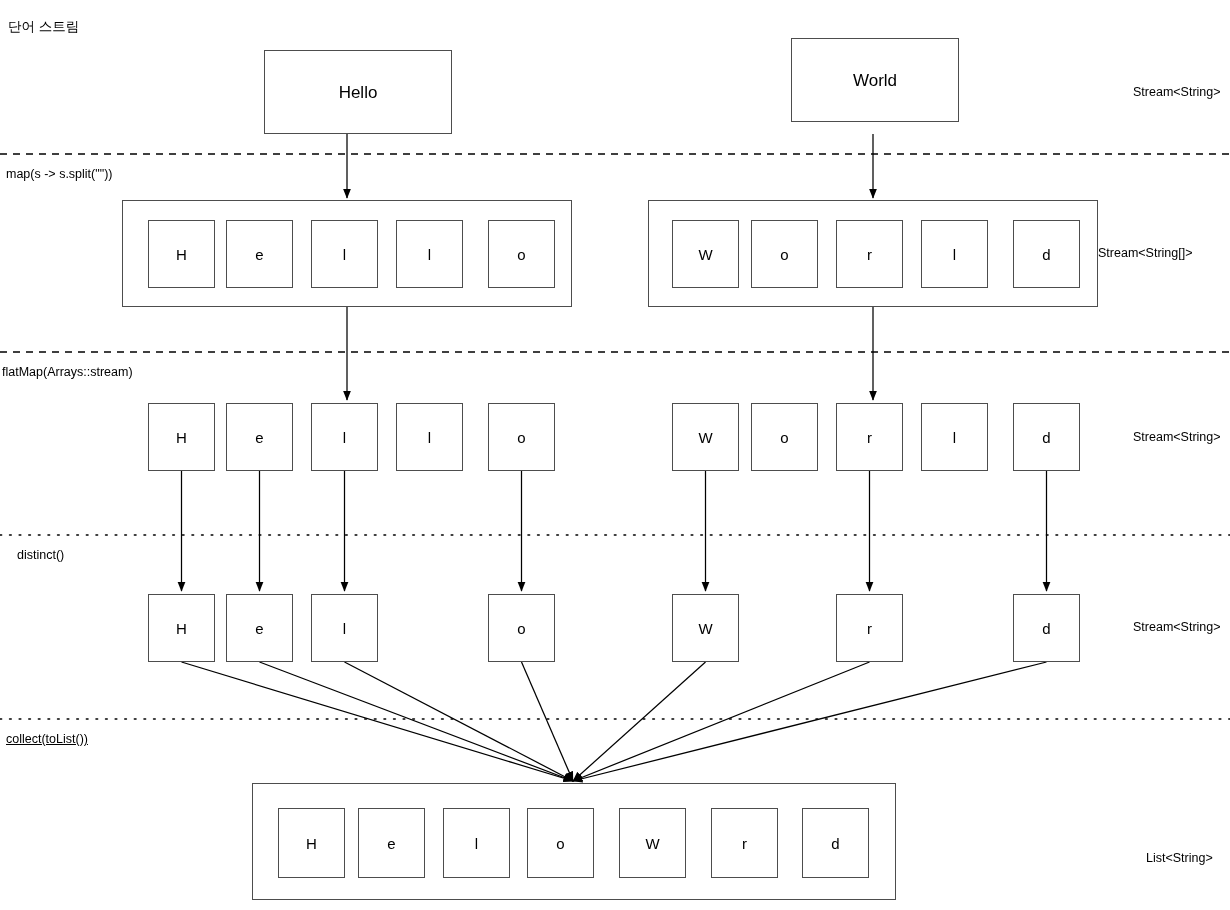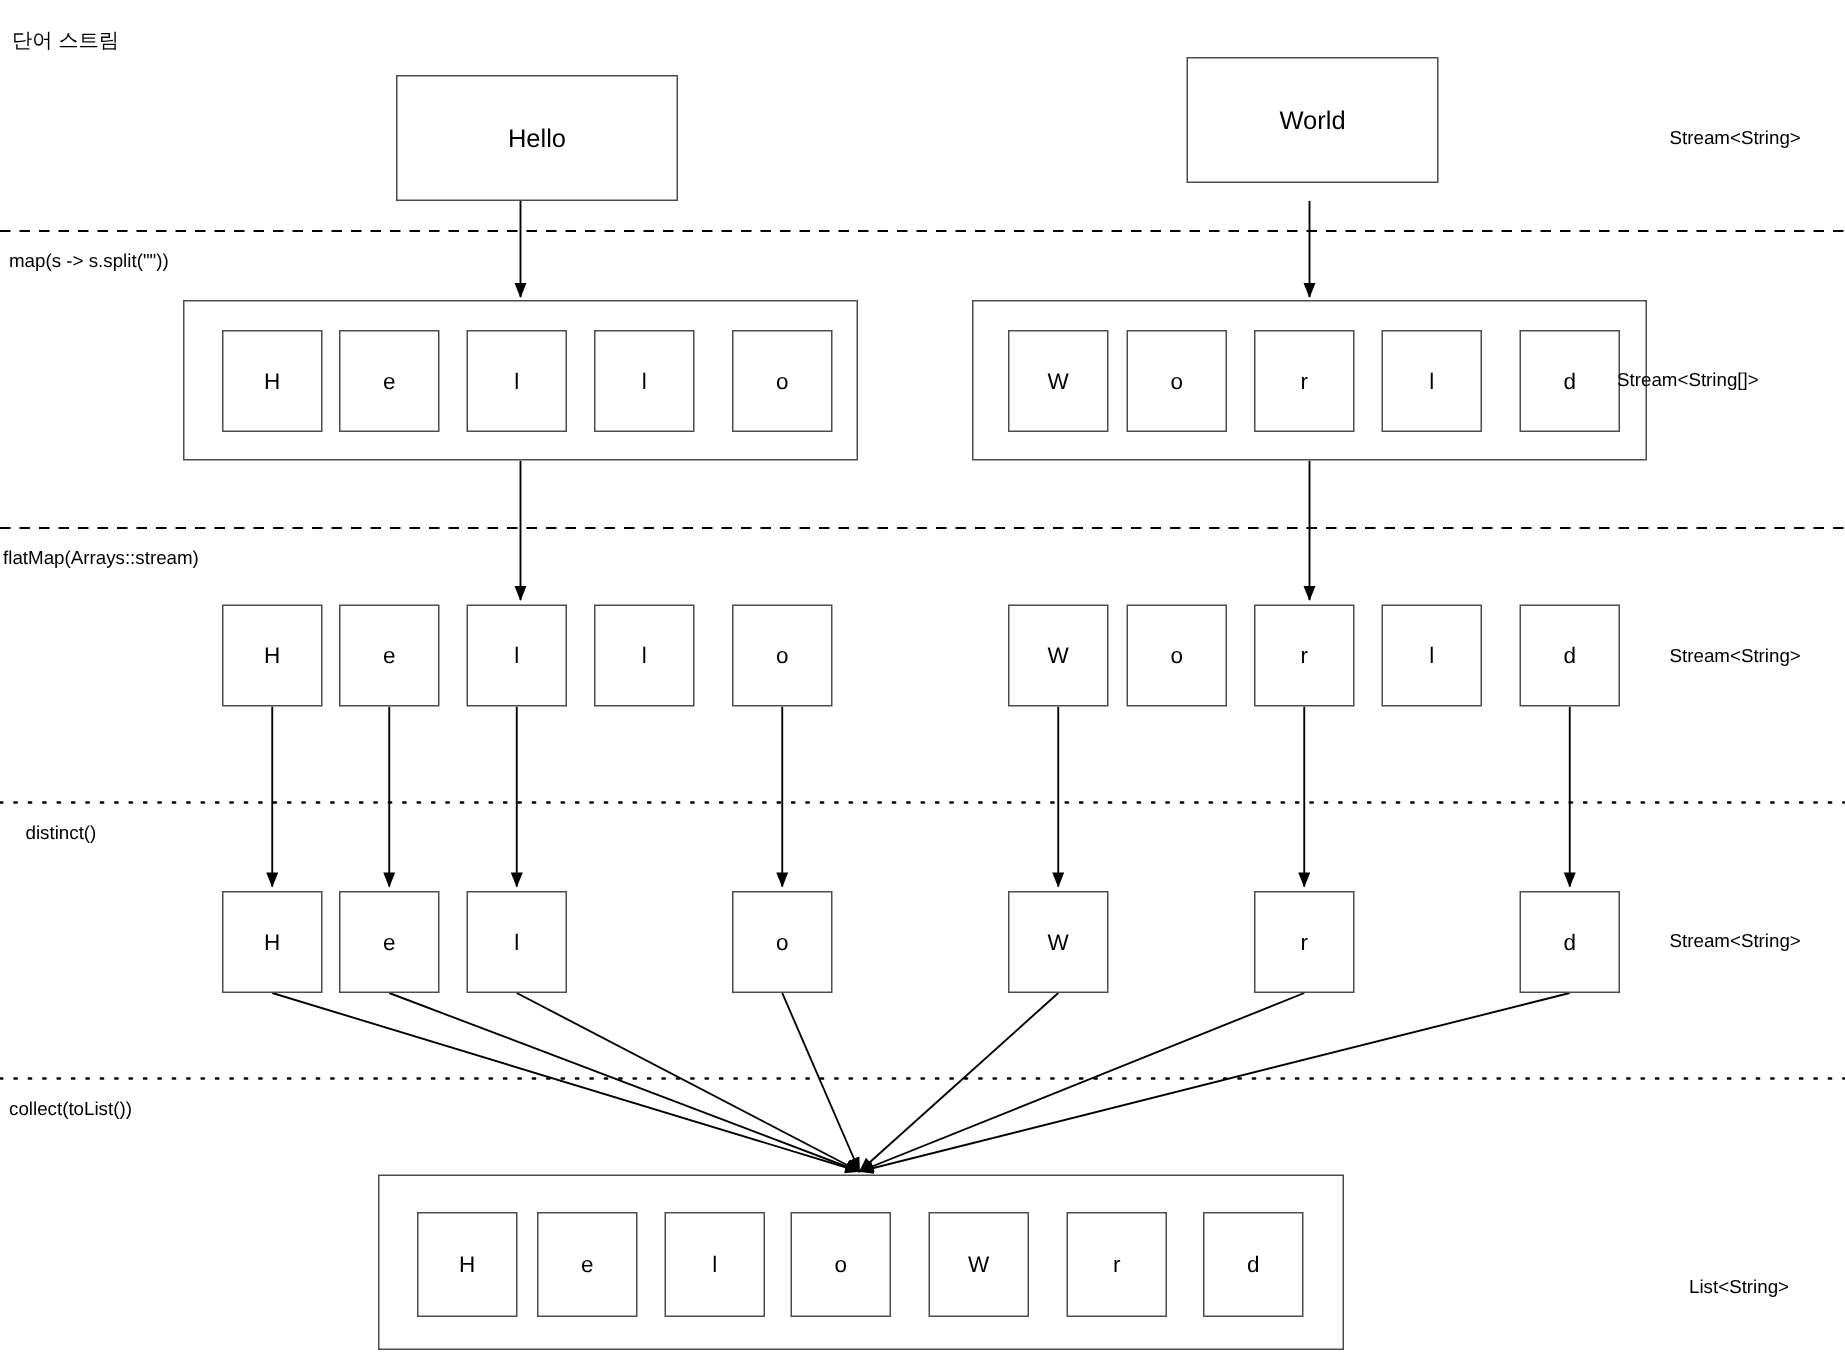--- a/index.html
+++ b/index.html
@@ -51,20 +51,21 @@
     color:#000;
     white-space:nowrap;
     line-height:1;
   }
   .type-label{
     position:absolute;
     font-size:12.5px;
     color:#000;
     white-space:nowrap;
     line-height:1;
+    margin-left:20px;
   }
   .title{
     position:absolute;
     font-size:13.5px;
     color:#000;
     white-space:nowrap;
     line-height:1;
   }
   #svg-layer{
     position:absolute;
@@ -161,21 +162,21 @@
       <div class="cell" style="left: 443px; top: 808px; width: 67px; height: 70px;">l</div>
       <div class="cell" style="left: 527px; top: 808px; width: 67px; height: 70px;">o</div>
       <div class="cell" style="left: 619px; top: 808px; width: 67px; height: 70px;">W</div>
       <div class="cell" style="left: 711px; top: 808px; width: 67px; height: 70px;">r</div>
       <div class="cell" style="left: 802px; top: 808px; width: 67px; height: 70px;">d</div>
     </div>
   <div id="layer-ops">
       <div class="stage-label" style="left: 6px; top: 168px;">map(s -&gt; s.split(""))</div>
       <div class="stage-label" style="left: 2px; top: 366px;">flatMap(Arrays::stream)</div>
       <div class="stage-label" style="left: 6px; top: 549px; margin-left: 11px;">distinct()</div>
-      <div class="stage-label" style="left: 6px; top: 733px;">collect(toList())</div>
+      <div class="stage-label" style="left: 6px; top: 733px; text-decoration: underline;">collect(toList())</div>
     </div>
   <div id="layer-types">
       <div class="type-label" style="left: 1113px; top: 86px;">Stream&lt;String&gt;</div>
       <div class="type-label" style="left: 1078px; top: 247px;">Stream&lt;String[]&gt;</div>
       <div class="type-label" style="left: 1113px; top: 431px;">Stream&lt;String&gt;</div>
       <div class="type-label" style="left: 1113px; top: 621px;">Stream&lt;String&gt;</div>
       <div class="type-label" style="left: 1126px; top: 852px;">List&lt;String&gt;</div>
     </div>
 
 </div>

